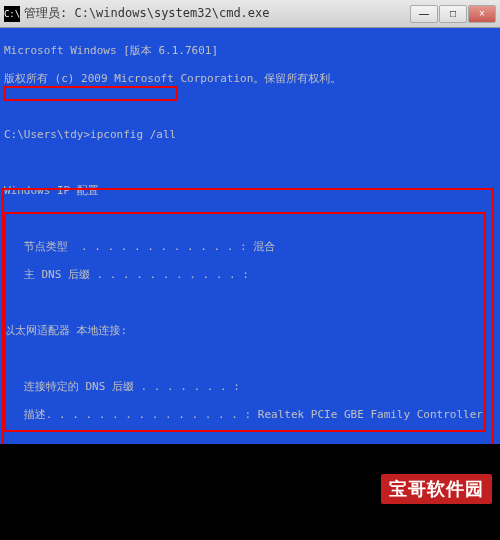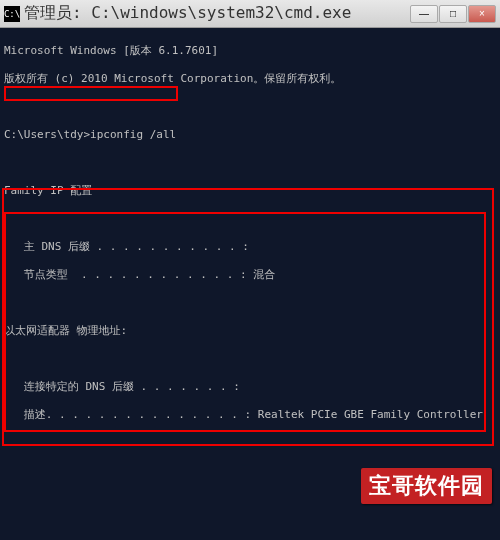--- a/index.html
+++ b/index.html
@@ -1,55 +1,55 @@
 <!DOCTYPE html>
 <html><head>
 <meta charset="utf-8">
 <style>
 * { margin:0; padding:0; box-sizing:border-box; }
 body { width:500px; height:540px; font-family:"SimSun","Microsoft YaHei",monospace; background:#000; overflow:hidden; position:relative; }
 .titlebar { height:28px; background:linear-gradient(#e8e8e8,#d0d0d0); display:flex; align-items:center; padding:0 4px; border-bottom:1px solid #999; }
 .titlebar-icon { width:16px; height:16px; background:#000; margin-right:4px; display:flex; align-items:center; justify-content:center; color:#fff; font-size:9px; font-family:monospace; }
-.titlebar-text { font-size:16px; color:#333; flex:1; white-space:nowrap; overflow:hidden; }
+.titlebar-text { font-size:12px; color:#333; flex:1; white-space:nowrap; overflow:hidden; }
 .win-controls { display:flex; gap:1px; }
 .win-btn { width:28px; height:18px; background:linear-gradient(#f4f4f4,#ddd); border:1px solid #aaa; border-radius:2px; display:flex; align-items:center; justify-content:center; font-size:10px; font-family:Arial; }
 .win-btn.close { background:linear-gradient(#e49990,#c95a50); color:#fff; }
-.terminal { background:#0f172a; color:#c0c0c0; font-family:"NSimSun","SimSun",Consolas,monospace; font-size:11px; line-height:14px; padding:2px 4px; height:512px; overflow:hidden; white-space:pre; position:relative; }
+.terminal { background:#1d4ed8; color:#c0c0c0; font-family:"NSimSun","SimSun",Consolas,monospace; font-size:11px; line-height:14px; padding:2px 4px; height:416px; overflow:hidden; white-space:pre; position:relative; }
 .term-line { white-space:pre; }
 .box-red { border:2px solid #e00; }
 .box1 { position:absolute; left:4px; top:58px; width:174px; height:15px; pointer-events:none; }
 .box2 { position:absolute; left:2px; top:160px; width:492px; height:258px; pointer-events:none; }
 .box3 { position:absolute; left:4px; top:184px; width:482px; height:220px; pointer-events:none; }
-.watermark { position:absolute; right:8px; bottom:36px; background:rgba(210,35,35,0.92); color:#fff; font-size:22px; font-weight:bold; padding:3px 8px; font-family:"Microsoft YaHei"; letter-spacing:1px; border-radius:2px; box-shadow:1px 1px 2px rgba(0,0,0,0.6); }
+.watermark { position:absolute; right:8px; bottom:36px; background:rgba(210,35,35,0.92); color:#fff; font-size:18px; font-weight:bold; padding:3px 8px; font-family:"Microsoft YaHei"; letter-spacing:1px; border-radius:2px; box-shadow:1px 1px 2px rgba(0,0,0,0.6); }
 </style>
 </head>
 <body>
 
 <div class="titlebar">
   <div class="titlebar-icon">C:\</div>
   <div class="titlebar-text">管理员: C:\windows\system32\cmd.exe</div>
   <div class="win-controls">
     <div class="win-btn">—</div>
     <div class="win-btn">□</div>
     <div class="win-btn close">×</div>
   </div>
 </div>
 
 <div class="terminal">
 <div class="term-line">Microsoft Windows [版本 6.1.7601]</div>
-<div class="term-line">版权所有 (c) 2010 Microsoft Corporation。保留所有权利。</div>
+<div class="term-line">版权所有 (c) 2009 Microsoft Corporation。保留所有权利。</div>
 <div class="term-line">&nbsp;</div>
 <div class="term-line"><span>C:\Users\tdy&gt;</span><span>ipconfig /all</span></div>
 <div class="term-line">&nbsp;</div>
-<div class="term-line">Family IP 配置</div>
+<div class="term-line">Windows IP 配置</div>
 <div class="term-line">&nbsp;</div>
+<div class="term-line"><span>   节点类型  . . . . . . . . . . . . : </span><span>混合</span></div>
 <div class="term-line">   主 DNS 后缀 . . . . . . . . . . . :</div>
-<div class="term-line"><span>   节点类型  . . . . . . . . . . . . : </span><span>混合</span></div>
 <div class="term-line">&nbsp;</div>
-<div class="term-line">以太网适配器 物理地址:</div>
+<div class="term-line">以太网适配器 本地连接:</div>
 <div class="term-line">&nbsp;</div>
 <div class="term-line">   连接特定的 DNS 后缀 . . . . . . . :</div>
 <div class="term-line"><span>   描述. . . . . . . . . . . . . . . : </span><span>Realtek PCIe GBE Family Controller</span></div>
 
 
 
 
 
 
 

